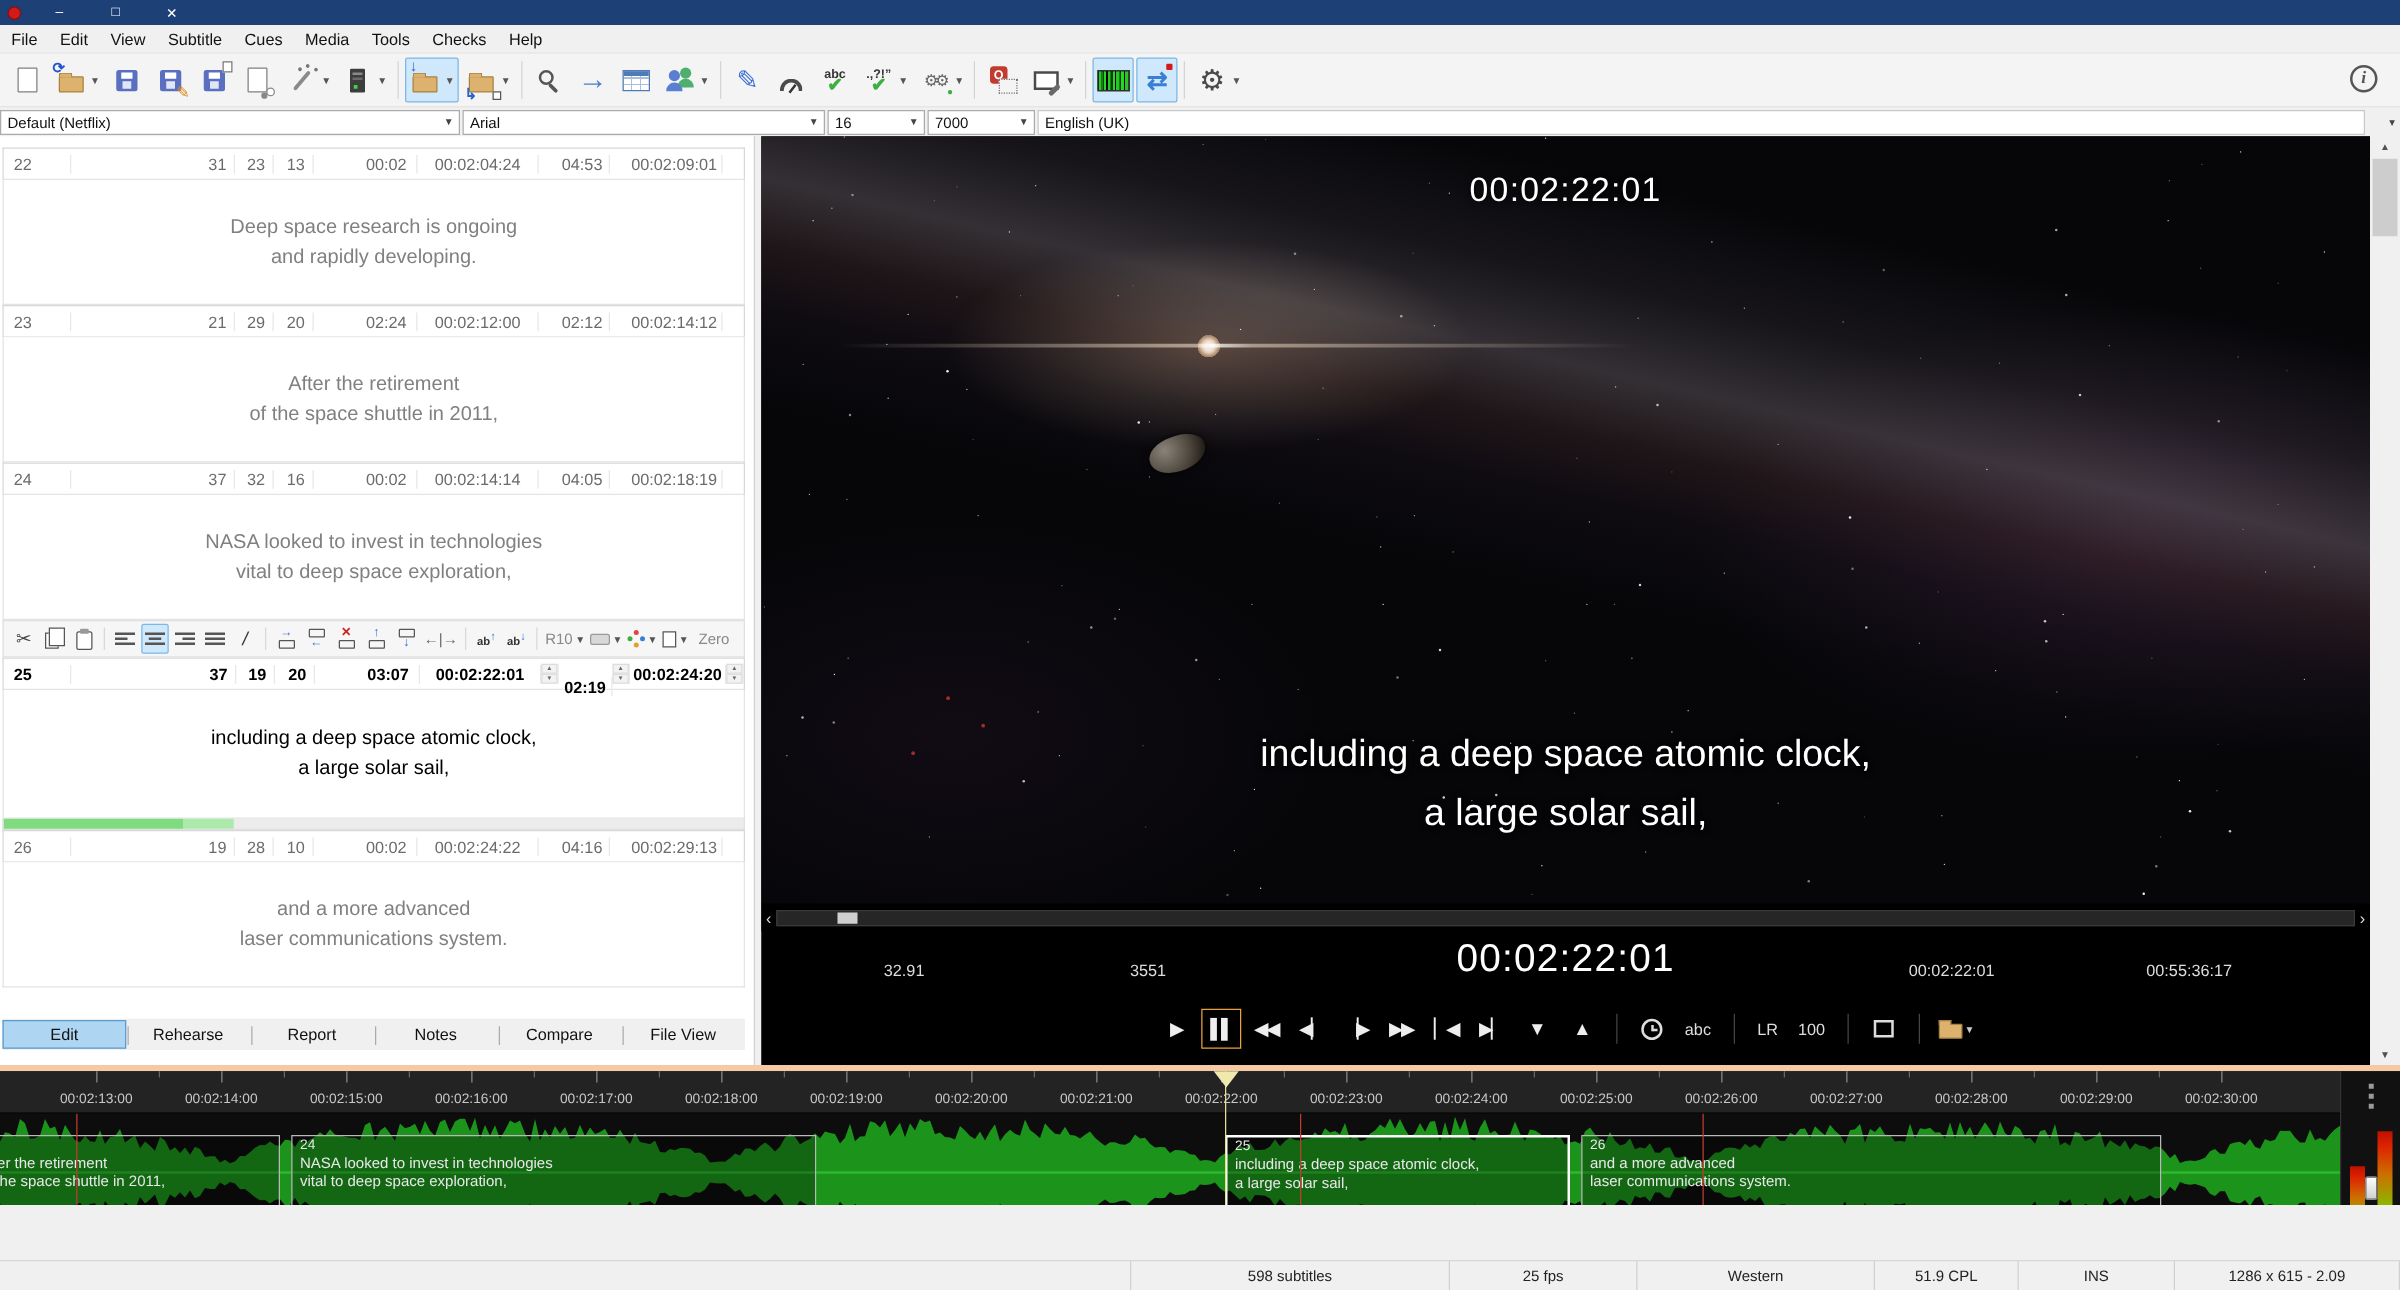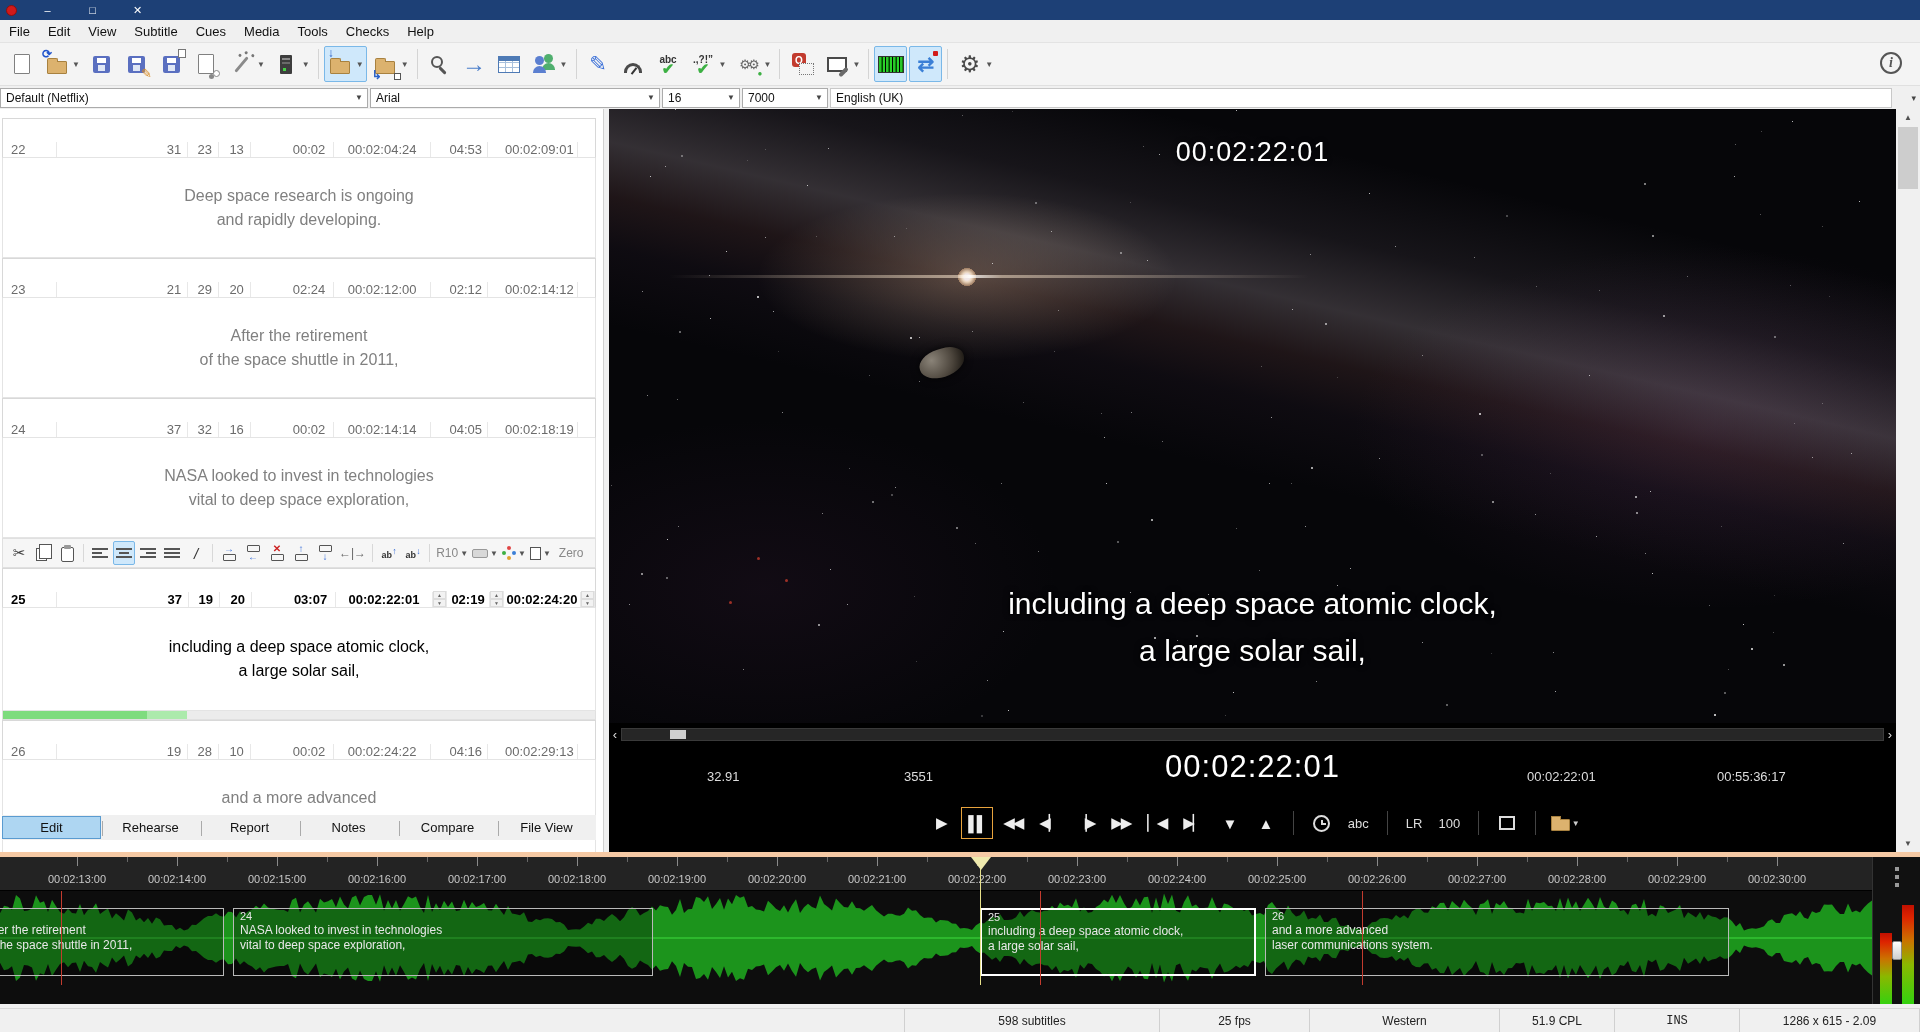--- a/index.html
+++ b/index.html
@@ -82,22 +82,22 @@
   .combo { height:20px; background:#fff; border:1px solid #ababab; display:flex; align-items:center; font-size:12px; color:#111;
            padding-left:5px; margin-right:2px; position:relative; }
   .combo .arr { position:absolute; right:4px; font-size:8px; color:#444; }
   .fb-chevron { position:absolute; right:4px; font-size:9px; color:#444; }
 
   
   .main { position:absolute; left:0; top:109px; width:1920px; height:743px; background:#f0f0f0; }
   .left-panel { position:absolute; left:0; top:0; width:604px; height:743px; background:#fff; border-right:1px solid #d0d0d0; }
   .list-wrap { position:absolute; left:2px; top:9px; width:594px; }
 
-  .sub-row-header { display:flex; height:40px; border:1px solid #d8d8d8; border-bottom:1px solid #e4e4e4; background:#fff;
-                    font-size:13px; color:#6b6b6b; align-items:flex-end; }
+  .sub-row-header { display:flex; height:26px; border:1px solid #d8d8d8; border-bottom:1px solid #e4e4e4; background:#fff;
+                    font-size:13px; color:#6b6b6b; align-items:center; }
   .sub-row-header.current { color:#000; font-weight:bold; }
   .cell { display:flex; align-items:center; justify-content:flex-end; padding-right:6px; border-right:1px solid #e8e8e8; }
   .cell.num { justify-content:flex-start; padding-left:8px; }
   .cell.ctr { justify-content:center; padding-right:0; }
   .cell.flag { border-right:none; padding:0; }
   .sub-row-text { border:1px solid #e4e4e4; border-top:none; background:#fff; text-align:center; font-size:16px; color:#808080;
                   display:flex; flex-direction:column; justify-content:center; line-height:1.5; height:100px; }
   .sub-row-text.current { color:#000; height:103px; }
   .spin { display:flex; flex-direction:column; width:14px; border-right:1px solid #e8e8e8; }
   .spin span { flex:1; display:flex; align-items:center; justify-content:center; font-size:5px; color:#666; background:#f2f2f2; border:1px solid #dcdcdc; }
@@ -181,21 +181,21 @@
   .ic-fit { width:16px; height:14px; border:2px solid #ddd; }
   .ic-folder-sm { position:relative; width:19px; height:12px; background:#dcb26e; border:1px solid #a8813f; border-radius:1px; margin-top:4px; }
   .ic-folder-sm::before { content:""; position:absolute; top:-4px; left:-1px; width:8px; height:3px; background:#dcb26e; border:1px solid #a8813f; border-bottom:none; }
 
   
   .v-scroll { position:absolute; left:1896px; top:0; width:24px; height:743px; background:#f0f0f0; }
   .v-scroll .sarr { position:absolute; left:0; width:24px; height:17px; display:flex; align-items:center; justify-content:center; font-size:8px; color:#505050; }
   .v-scroll .sthumb { position:absolute; left:2px; top:18px; width:20px; height:62px; background:#cdcdcd; }
 
   
-  .timeline { position:absolute; left:0; top:852px; width:1920px; height:152px; background:#0d0d0d; overflow:hidden; }
+  .timeline { position:absolute; left:0; top:852px; width:1920px; height:112px; background:#0d0d0d; overflow:hidden; }
   .tl-strip { position:absolute; left:0; top:0; width:1920px; height:5px; background:#f5c9a4; }
   .tl-ruler { position:absolute; left:0; top:5px; width:1872px; height:34px; background:#232323; border-bottom:1px solid #000; }
   .tick { position:absolute; top:0; width:1px; background:#8a8a8a; }
   .tick-label { position:absolute; top:16px; transform:translateX(-50%); color:#c8c8c8; font-size:11px; white-space:nowrap; }
   .tl-wavebox { position:absolute; left:0; top:39px; width:1872px; height:94px; background:#0d0d0d; }
   .block { position:absolute; top:17px; height:68px; border:1px solid #b9b9b9; background:rgba(0,0,0,.30); color:#e8e8e8; font-size:12px;
            padding:1px 6px; overflow:hidden; white-space:nowrap; }
   .block.current { border:2px solid #fff; }
   .block .bnum { font-size:11px; line-height:13px; }
   .block .bline { line-height:15px; }
@@ -940,16 +940,16 @@
       <span class="mhandle"></span>
     </div>
   </div>
 
   <div class="statusbar" id="statusbar">
       <div class="sseg" style="width: 905px;"></div>
       <div class="sseg" style="width: 255px;">598 subtitles</div>
       <div class="sseg" style="width: 150px;">25 fps</div>
       <div class="sseg" style="width: 190px;">Western</div>
       <div class="sseg" style="width: 115px;">51.9 CPL</div>
-      <div class="sseg" style="width: 125px; font-family: Liberation Mono, monospace;">INS</div>
+      <div class="sseg" style="width: 125px;">INS</div>
       <div class="sseg" style="width: 180px;">1286 x 615 - 2.09</div>
     </div>
 </div>
 
 </body></html>

